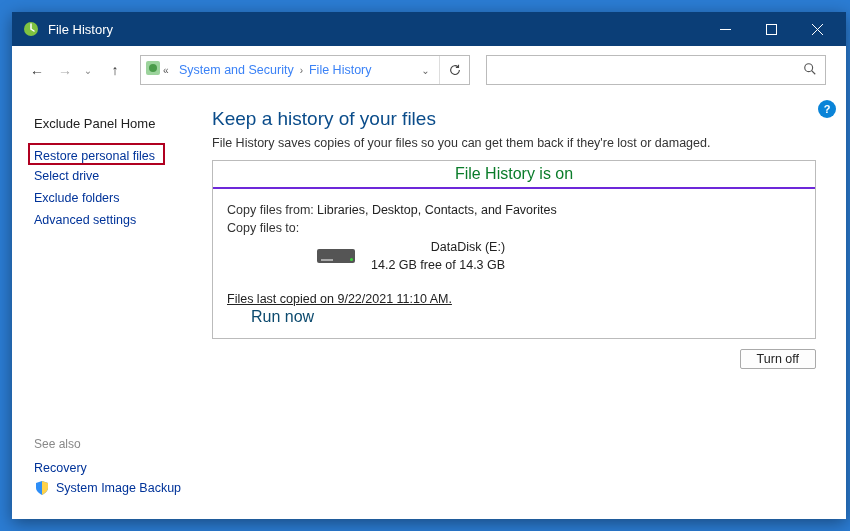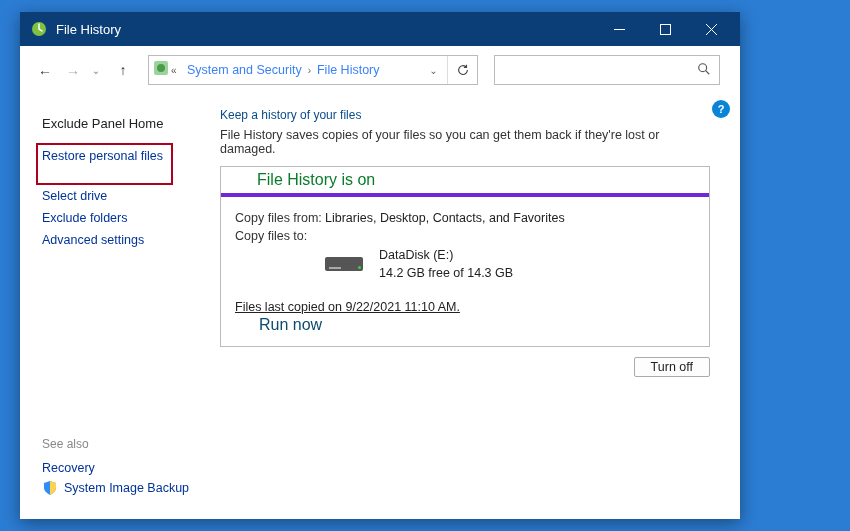--- a/index.html
+++ b/index.html
@@ -1,17 +1,17 @@
 <!DOCTYPE html>
 <html><head>
 <meta charset="utf-8">
 <style>
   * { box-sizing: border-box; margin: 0; padding: 0; font-family: "Segoe UI", Tahoma, sans-serif; }
   body { background: #2b7cd3; width: 850px; height: 531px; overflow: hidden; position: relative; }
-  .window { position: absolute; top: 12px; left: 20px; width: 720px; height: 507px; background: #fff; box-shadow: 0 4px 16px rgba(0,0,0,0.4); display: flex; flex-direction: column; }
+  .window { position: absolute; top: 12px; left: 12px; width: 834px; height: 507px; background: #fff; box-shadow: 0 4px 16px rgba(0,0,0,0.4); display: flex; flex-direction: column; }
   .titlebar { background: #0b3e77; color: #fff; height: 34px; display: flex; align-items: center; padding: 0 6px 0 10px; }
   .titlebar .app-icon { width: 18px; height: 18px; margin-right: 8px; display:flex; align-items:center; justify-content:center;}
   .titlebar .title { font-size: 13px; flex: 1; }
   .titlebar .win-btns { display: flex; }
   .win-btn { width: 46px; height: 34px; display:flex; align-items:center; justify-content:center; color:#fff; font-size:12px;}
   .nav-row { height: 48px; display: flex; align-items: center; padding: 0 14px; gap:6px;}
   .nav-arrow { width:22px; height:22px; display:flex; align-items:center; justify-content:center; color:#333; font-size:14px;}
   .nav-arrow.dim { color:#aaa; }
   .nav-chev { font-size:10px; color:#888; width:12px; text-align:center;}
   .nav-up { width:22px; height:22px; display:flex; align-items:center; justify-content:center; color:#333; font-size:14px; margin-left:4px;}
@@ -22,38 +22,38 @@
   .addr-sep { font-size:10px; color:#666; padding:0 4px;}
   .addr-right { margin-left:auto; display:flex; align-items:center; height:100%;}
   .addr-drop { width:28px; height:100%; display:flex; align-items:center; justify-content:center; color:#666; font-size:10px; border-left:1px solid transparent;}
   .addr-refresh { width:30px; height:100%; display:flex; align-items:center; justify-content:center; color:#444; font-size:13px; border-left:1px solid #ddd;}
   .search-wrap { margin-left:10px; flex:1; height:30px; border:1px solid #bbb; display:flex; align-items:center; padding:0 8px; margin-right:6px; position:relative;}
   .search-icon { margin-left:auto; color:#555; font-size:13px;}
   .body-wrap { flex:1; display:flex; position:relative; overflow:hidden;}
   .sidebar { width:190px; padding:18px 0 10px 22px; display:flex; flex-direction:column; position:relative;}
   .side-link { font-size:12.5px; color:#003399; padding:4px 0; display:inline-block; width:fit-content;}
   .side-link.home { color:#222; font-size:13px; margin-bottom:8px;}
-  .side-link.highlight { border:2px solid #b00020; padding:4px 8px 20px 4px; margin-left:-6px; margin-right:6px;}
+  .side-link.highlight { border:2px solid #b00020; padding:4px 8px 0 4px; margin-left:-6px; margin-right:6px;}
   .side-bottom { margin-top:auto; padding-bottom:12px;}
   .side-also { font-size:12px; color:#888; margin-bottom:6px;}
   .side-icon-row { display:flex; align-items:center; gap:6px;}
   .shield { width:16px; height:16px; display:inline-flex; align-items:center; justify-content:center;}
   .main { flex:1; padding:14px 30px 10px 10px; position:relative;}
   .help-btn { position:absolute; top:6px; right:10px; width:18px; height:18px; border-radius:50%; background:#0a84d8; color:#fff; font-size:11px; font-weight:bold; display:flex; align-items:center; justify-content:center;}
-  .main h1 { font-size:12px; font-weight:400; color:#0a4c8a; margin-bottom:6px;}
+  .main h1 { font-size:19px; font-weight:400; color:#0a4c8a; margin-bottom:6px;}
   .main .sub { font-size:12.5px; color:#333; margin-bottom:10px;}
   .status-box { border:1px solid #bbb; }
-  .status-head { display:flex; align-items:flex-start; border-bottom:4px solid #6d28d9;}
+  .status-head { display:flex; align-items:center; border-bottom:2px solid #6d28d9;flex-direction:column;}
   .status-square { width:26px; background:#1a9641;}
   .status-title { font-size:16px; color:#0a7c2a; padding:4px 10px;}
   .status-body { padding:14px 14px 12px 14px; font-size:12.5px; color:#222;}
   .row { display:flex; margin-bottom:4px;}
   .row .lbl { width:90px; color:#333;}
   .row .val { flex:1;}
-  .drive-row { display:flex; align-items:flex-start; margin-top:4px;}
+  .drive-row { display:flex; align-items:flex-start; margin-top:4px;text-align:right;}
   .drive-spacer { width:90px;}
   .drive-icon { width:40px; height:22px; margin-right:14px; margin-top:2px; position:relative;}
   .drive-body { background:#555; width:38px; height:14px; border-radius:2px; position:absolute; bottom:0;}
   .drive-slot { position:absolute; bottom:2px; left:4px; width:12px; height:2px; background:#aaa;}
   .drive-led { position:absolute; bottom:2px; right:4px; width:3px; height:3px; background:#3dd23d; border-radius:50%;}
   .drive-text { font-size:12.5px; line-height:1.4;}
   .copied { margin-top:18px; font-size:12.5px;text-decoration:underline;}
   .runlink { color:#0c4a6e; font-size:16px; display:inline-block; margin-top:2px;margin-left:24px;}
   .btn-row { display:flex; justify-content:flex-end; margin-top:10px;}
   .turn-off { border:1px solid #aaa; background:#fdfdfd; padding:2px 16px; font-size:12.5px; color:#222; border-radius:2px;}

